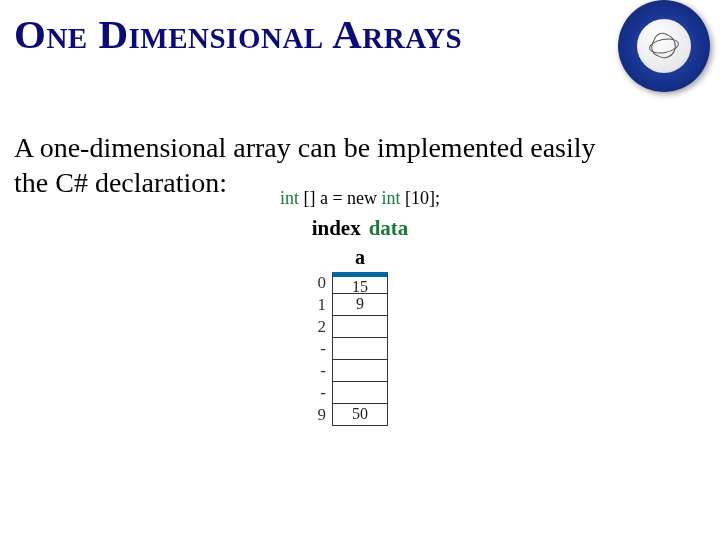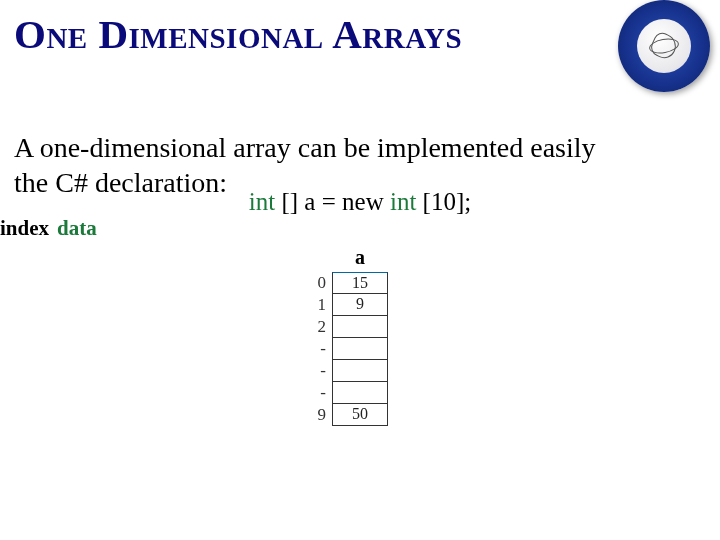--- a/index.html
+++ b/index.html
@@ -71,29 +71,30 @@
     font-size: 28px;
     color: #000;
     line-height: 1.25;
   }
   .code-line {
     position: absolute;
     top: 188px;
     left: 0;
     width: 720px;
     text-align: center;
-    font-size: 25px;
+    font-size: 18px;
   }
   .code-line .kw { color: #1a7a3a; }
   .code-line .plain { color: #000; }
   .labels {
     position: absolute;
     top: 216px;
     left: 0;
     width: 720px;
+    text-align: center;
     font-size: 21px;
     font-weight: bold;
   }
   .labels .idx { color: #000; margin-right: 8px; }
   .labels .dat { color: #1a7a3a; }
   .arr-name {
     position: absolute;
     top: 246px;
     left: 0;
     width: 720px;
@@ -125,21 +126,21 @@
     height: 22px;
     border: 1px solid #333;
     border-top: none;
     background: #fff;
     font-size: 16px;
     color: #222;
     text-align: center;
     line-height: 20px;
   }
   .row:first-child .cell {
-    border-top: 1px solid #0369a1;
+    border-top: 5px solid #0369a1;
   }
 </style>
 </head>
 <body>
 
 <div class="title">One Dimensional Arrays</div>
 
 <div class="logo">
   <div class="logo-outer">
     <div class="logo-inner"></div>

